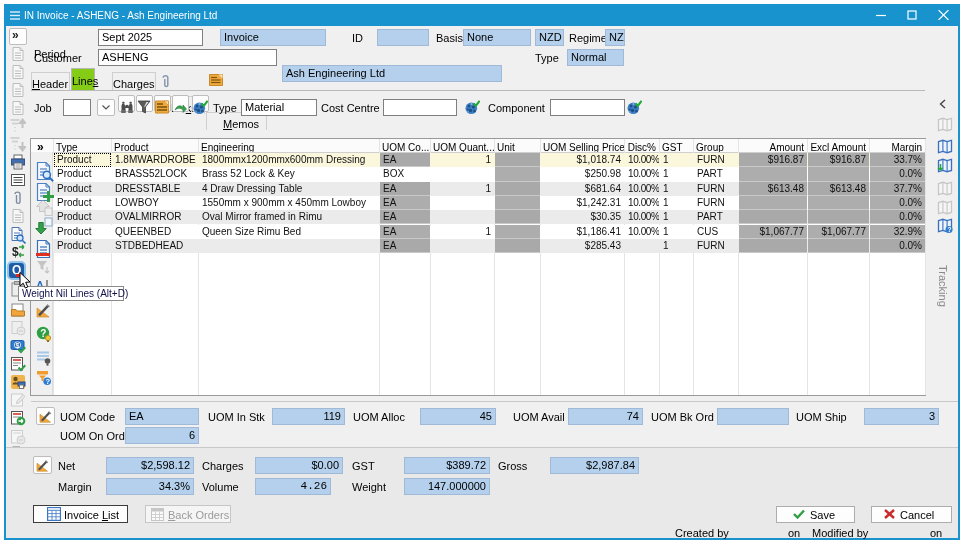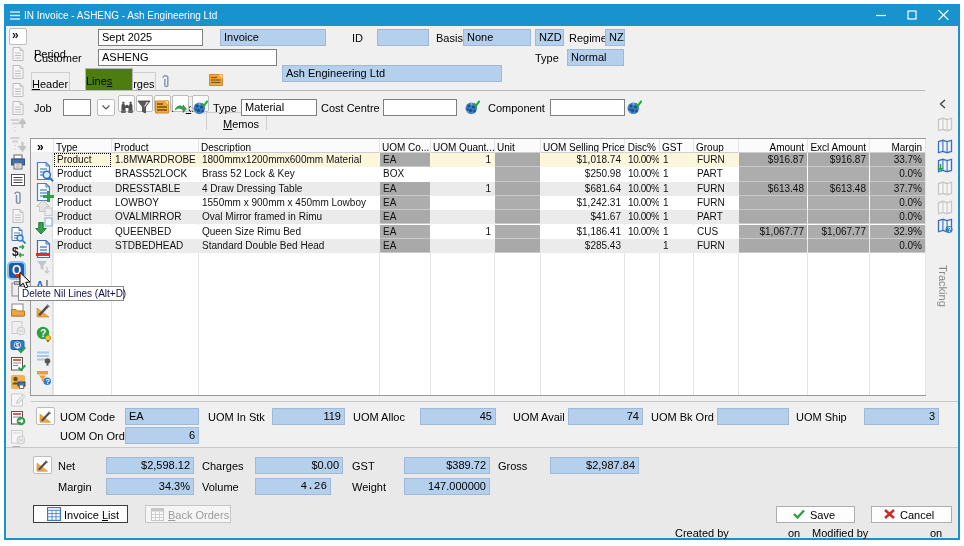--- a/index.html
+++ b/index.html
@@ -225,21 +225,21 @@
 <div class="blu" style="left:463px;top:29px;width:68px;height:17px;">None</div>
 <div class="blu" style="left:535px;top:29px;width:29px;height:17px;">NZD</div>
 <div class="lbl" style="left:569px;top:32px;">Regime</div>
 <div class="blu" style="left:605px;top:29px;width:20px;height:17px;">NZ</div>
 <div class="lbl" style="left:34px;top:52px;">Customer</div>
 <div class="inp" style="left:98px;top:49px;width:179px;height:17px;">ASHENG</div>
 <div class="blu" style="left:282px;top:65px;width:220px;height:17px;">Ash Engineering Ltd</div>
 <div class="lbl" style="left:535px;top:52px;">Type</div>
 <div class="blu" style="left:567px;top:49px;width:57px;height:17px;">Normal</div>
 <div class="tab" style="left:31px;top:72px;width:39px;height:18px;padding-top:5px;border-color:#cfcfcf;"><u>H</u>eader</div>
-<div class="tab" style="left:85px;top:68px;width:48px;height:22px;background:#4d7c0f;padding-top:6px;z-index:3;border-color:#b6b6b6;">Line<u>s</u></div>
+<div class="tab" style="left:71px;top:68px;width:24px;height:22px;background:#84cc16;padding-top:6px;z-index:3;border-color:#b6b6b6;">Line<u>s</u></div>
 <div class="tab" style="left:112px;top:72px;width:44px;height:18px;padding-top:5px;border-color:#cfcfcf;">Char<u>g</u>es</div>
 <div class="tab" style="left:157px;top:72px;width:48px;height:18px;padding-top:5px;padding-left:13px;border-color:#cfcfcf;margin-top:24px;">Lin<u>k</u>s</div>
 <svg class="abs" style="left:160px;top:74px;z-index:4" width="11" height="15" viewBox="0 0 11 15">
       <path d="M3.2 3.8 C3.2 1.2 7.8 1.2 7.8 3.8 L7.8 11.2 C7.8 13 4.8 13 4.8 11.2 L4.8 5" fill="none" stroke="#8a97ad" stroke-width="1.5"></path>
     </svg>
 <div class="tab" style="left:206px;top:72px;width:61px;height:18px;padding-top:5px;padding-left:16px;border-color:#cfcfcf;margin-top:40px;"><u>M</u>emos</div>
 <svg class="abs" style="left:209px;top:73px;z-index:4" width="14" height="14" viewBox="0 0 14 14">
       <path d="M0.5 1.5 L13.5 1.5 L13.5 12.5 L0.5 12.5 Z" fill="#f2a93b" stroke="#c8892a"></path>
       <path d="M9.5 1.5 L13.5 1.5 L13.5 5.5 Z" fill="#fbe3b8"></path>
       <g stroke="#7c5510" stroke-width="1.2">
@@ -334,21 +334,21 @@
         <circle cx="6.5" cy="4" r="1"></circle>
         <circle cx="10.2" cy="5" r="0.9"></circle>
         <circle cx="3" cy="12" r="0.8"></circle>
       </g>
       <path d="M8.7 3.6 L10.8 5.8 L14.6 0.8" stroke="#24a83c" stroke-width="2.2" fill="none"></path>
     </svg>
 <div class="abs" style="left:30px;top:138px;width:896px;height:258px;background:#fff;border:1px solid #9a9a9a;"></div>
 <div class="gh" style="left:31px;top:139px;width:22px;height:13px;"></div>
 <div class="gh" style="left:53px;top:139px;width:58px;height:13px;">Type</div>
 <div class="gh" style="left:111px;top:139px;width:87px;height:13px;">Product</div>
-<div class="gh" style="left:198px;top:139px;width:181px;height:13px;">Description</div>
+<div class="gh" style="left:198px;top:139px;width:181px;height:13px;">Engineering</div>
 <div class="gh" style="left:379px;top:139px;width:51px;height:13px;">UOM Co...</div>
 <div class="gh" style="left:430px;top:139px;width:64px;height:13px;">UOM Quant...</div>
 <div class="gh" style="left:494px;top:139px;width:46px;height:13px;">Unit</div>
 <div class="gh ghn" style="left:540px;top:139px;width:84px;height:13px;">UOM Selling Price</div>
 <div class="gh ghn" style="left:624px;top:139px;width:35px;height:13px;">Disc%</div>
 <div class="gh" style="left:659px;top:139px;width:34px;height:13px;">GST</div>
 <div class="gh" style="left:693px;top:139px;width:45px;height:13px;">Group</div>
 <div class="gh ghn" style="left:738px;top:139px;width:69px;height:13px;">Amount</div>
 <div class="gh ghn" style="left:807px;top:139px;width:62px;height:13px;">Excl Amount</div>
 <div class="gh ghn" style="left:869px;top:139px;width:56px;height:13px;">Margin</div>
@@ -365,21 +365,21 @@
 <div class="abs" style="left:659px;top:139px;width:1px;height:256px;background:#e4e4e4;"></div>
 <div class="abs" style="left:693px;top:139px;width:1px;height:256px;background:#e4e4e4;"></div>
 <div class="abs" style="left:738px;top:139px;width:1px;height:256px;background:#e4e4e4;"></div>
 <div class="abs" style="left:807px;top:139px;width:1px;height:256px;background:#e4e4e4;"></div>
 <div class="abs" style="left:869px;top:139px;width:1px;height:256px;background:#e4e4e4;"></div>
 <div class="abs" style="left:925px;top:139px;width:1px;height:256px;background:#e4e4e4;"></div>
 <div class="abs" style="left:31px;top:152px;width:22px;height:243px;background:#f0f0f0;border-right:1px solid #dedede;"></div>
 <div class="abs" style="left:53px;top:153.0px;width:872px;height:14.3px;background:#fbf7dc;"></div>
 <div class="gc" style="left:54px;top:153.0px;width:57px;height:14.3px;outline:1px dotted #000;outline-offset:-1px;">Product</div>
 <div class="gc" style="left:112px;top:153.0px;width:86px;height:14.3px;">1.8MWARDROBE</div>
-<div class="gc" style="left:199px;top:153.0px;width:180px;height:14.3px;">1800mmx1200mmx600mm Material</div>
+<div class="gc" style="left:199px;top:153.0px;width:180px;height:14.3px;">1800mmx1200mmx600mm Dressing</div>
 <div class="gc" style="left:380px;top:153.0px;width:50px;height:14.3px;background:#a9a9a9;border-bottom:1px solid #c9c9c9;">EA</div>
 <div class="gc num" style="left:431px;top:153.0px;width:63px;height:14.3px;">1</div>
 <div class="gc" style="left:495px;top:153.0px;width:45px;height:14.3px;background:#a9a9a9;border-bottom:1px solid #c9c9c9;"></div>
 <div class="gc num" style="left:541px;top:153.0px;width:83px;height:14.3px;">$1,018.74</div>
 <div class="gc num ds" style="left:625px;top:153.0px;width:34px;height:14.3px;">10.00%</div>
 <div class="gc" style="left:660px;top:153.0px;width:33px;height:14.3px;">1</div>
 <div class="gc" style="left:694px;top:153.0px;width:44px;height:14.3px;">FURN</div>
 <div class="gc num" style="left:739px;top:153.0px;width:68px;height:14.3px;background:#a9a9a9;border-bottom:1px solid #c9c9c9;">$916.87</div>
 <div class="gc num" style="left:808px;top:153.0px;width:61px;height:14.3px;background:#a9a9a9;border-bottom:1px solid #c9c9c9;">$916.87</div>
 <div class="gc num" style="left:870px;top:153.0px;width:55px;height:14.3px;background:#a9a9a9;border-bottom:1px solid #c9c9c9;">33.7%</div>
@@ -425,21 +425,21 @@
 <div class="gc num" style="left:739px;top:195.9px;width:68px;height:14.3px;background:#adadad;border-bottom:1px solid #c9c9c9;"></div>
 <div class="gc num" style="left:808px;top:195.9px;width:61px;height:14.3px;background:#adadad;border-bottom:1px solid #c9c9c9;"></div>
 <div class="gc num" style="left:870px;top:195.9px;width:55px;height:14.3px;background:#adadad;border-bottom:1px solid #c9c9c9;">0.0%</div>
 <div class="abs" style="left:53px;top:210.2px;width:872px;height:14.3px;background:#ebebeb;"></div>
 <div class="gc" style="left:54px;top:210.2px;width:57px;height:14.3px;">Product</div>
 <div class="gc" style="left:112px;top:210.2px;width:86px;height:14.3px;">OVALMIRROR</div>
 <div class="gc" style="left:199px;top:210.2px;width:180px;height:14.3px;">Oval Mirror framed in Rimu</div>
 <div class="gc" style="left:380px;top:210.2px;width:50px;height:14.3px;background:#a9a9a9;border-bottom:1px solid #c9c9c9;">EA</div>
 <div class="gc num" style="left:431px;top:210.2px;width:63px;height:14.3px;"></div>
 <div class="gc" style="left:495px;top:210.2px;width:45px;height:14.3px;background:#a9a9a9;border-bottom:1px solid #c9c9c9;"></div>
-<div class="gc num" style="left:541px;top:210.2px;width:83px;height:14.3px;">$41.67</div>
+<div class="gc num" style="left:541px;top:210.2px;width:83px;height:14.3px;">$30.35</div>
 <div class="gc num ds" style="left:625px;top:210.2px;width:34px;height:14.3px;">10.00%</div>
 <div class="gc" style="left:660px;top:210.2px;width:33px;height:14.3px;">1</div>
 <div class="gc" style="left:694px;top:210.2px;width:44px;height:14.3px;">PART</div>
 <div class="gc num" style="left:739px;top:210.2px;width:68px;height:14.3px;background:#a9a9a9;border-bottom:1px solid #c9c9c9;"></div>
 <div class="gc num" style="left:808px;top:210.2px;width:61px;height:14.3px;background:#a9a9a9;border-bottom:1px solid #c9c9c9;"></div>
 <div class="gc num" style="left:870px;top:210.2px;width:55px;height:14.3px;background:#a9a9a9;border-bottom:1px solid #c9c9c9;">0.0%</div>
 <div class="abs" style="left:53px;top:224.5px;width:872px;height:14.3px;background:#ffffff;"></div>
 <div class="gc" style="left:54px;top:224.5px;width:57px;height:14.3px;">Product</div>
 <div class="gc" style="left:112px;top:224.5px;width:86px;height:14.3px;">QUEENBED</div>
 <div class="gc" style="left:199px;top:224.5px;width:180px;height:14.3px;">Queen Size Rimu Bed</div>
@@ -449,21 +449,20 @@
 <div class="gc num" style="left:541px;top:224.5px;width:83px;height:14.3px;">$1,186.41</div>
 <div class="gc num ds" style="left:625px;top:224.5px;width:34px;height:14.3px;">10.00%</div>
 <div class="gc" style="left:660px;top:224.5px;width:33px;height:14.3px;">1</div>
 <div class="gc" style="left:694px;top:224.5px;width:44px;height:14.3px;">CUS</div>
 <div class="gc num" style="left:739px;top:224.5px;width:68px;height:14.3px;background:#adadad;border-bottom:1px solid #c9c9c9;">$1,067.77</div>
 <div class="gc num" style="left:808px;top:224.5px;width:61px;height:14.3px;background:#adadad;border-bottom:1px solid #c9c9c9;">$1,067.77</div>
 <div class="gc num" style="left:870px;top:224.5px;width:55px;height:14.3px;background:#adadad;border-bottom:1px solid #c9c9c9;">32.9%</div>
 <div class="abs" style="left:53px;top:238.8px;width:872px;height:14.3px;background:#ebebeb;"></div>
 <div class="gc" style="left:54px;top:238.8px;width:57px;height:14.3px;">Product</div>
 <div class="gc" style="left:112px;top:238.8px;width:86px;height:14.3px;">STDBEDHEAD</div>
-<div class="gc" style="left:199px;top:238.8px;width:180px;height:14.3px;">Standard Double Bed Head</div>
 <div class="gc" style="left:380px;top:238.8px;width:50px;height:14.3px;background:#a9a9a9;border-bottom:1px solid #c9c9c9;">EA</div>
 <div class="gc num" style="left:431px;top:238.8px;width:63px;height:14.3px;"></div>
 <div class="gc" style="left:495px;top:238.8px;width:45px;height:14.3px;background:#a9a9a9;border-bottom:1px solid #c9c9c9;"></div>
 <div class="gc num" style="left:541px;top:238.8px;width:83px;height:14.3px;">$285.43</div>
 <div class="gc num ds" style="left:625px;top:238.8px;width:34px;height:14.3px;"></div>
 <div class="gc" style="left:660px;top:238.8px;width:33px;height:14.3px;">1</div>
 <div class="gc" style="left:694px;top:238.8px;width:44px;height:14.3px;">FURN</div>
 <div class="gc num" style="left:739px;top:238.8px;width:68px;height:14.3px;background:#a9a9a9;border-bottom:1px solid #c9c9c9;"></div>
 <div class="gc num" style="left:808px;top:238.8px;width:61px;height:14.3px;background:#a9a9a9;border-bottom:1px solid #c9c9c9;"></div>
 <div class="gc num" style="left:870px;top:238.8px;width:55px;height:14.3px;background:#a9a9a9;border-bottom:1px solid #c9c9c9;">0.0%</div>
@@ -532,21 +531,21 @@
       </g>
       <circle cx="11.5" cy="11" r="2.8" fill="#555"></circle>
       <rect x="10.5" y="13.4" width="2" height="2.2" fill="#555"></rect>
     </svg>
 <svg class="abs" style="left:36px;top:370px" width="16" height="16" viewBox="0 0 16 16">
       <rect x="1" y="1" width="11" height="3.5" fill="#ef9b2d"></rect>
       <path d="M3 5.5 L10 5.5 L7.5 8.5 L7.5 11.5 L5.5 10.5 L5.5 8.5 Z" fill="#ef9b2d"></path>
       <circle cx="11.2" cy="11.2" r="3.8" fill="#2d7dd2"></circle>
       <text x="9.6" y="14" font-size="7.5" fill="#fff" font-family="Liberation Sans" font-weight="bold">?</text>
     </svg>
-<div class="abs" style="left:18px;top:286px;width:106px;height:15px;background:#fff;border:1px solid #8a8a8a;z-index:9;font-size:10px;padding:1px 3px;white-space:nowrap;color:#101048;">Delete Nil Lines (Alt+D)</div>
+<div class="abs" style="left:18px;top:286px;width:106px;height:15px;background:#fff;border:1px solid #8a8a8a;z-index:9;font-size:10px;padding:1px 3px;white-space:nowrap;color:#101048;">Weight Nil Lines (Alt+D)</div>
 <svg class="abs" style="left:937px;top:117px" width="16" height="15" viewBox="0 0 16 15">
       <path d="M1.5 2.6 L5.9 1.3 L10.1 2.6 L14.5 1.3 L14.5 12.4 L10.1 13.7 L5.9 12.4 L1.5 13.7 Z" fill="#f5f5f5" stroke="#c6c6c6" stroke-width="1.3"></path>
       <line x1="5.9" y1="1.3" x2="5.9" y2="12.4" stroke="#c6c6c6" stroke-width="1.1"></line>
       <line x1="10.1" y1="2.6" x2="10.1" y2="13.7" stroke="#c6c6c6" stroke-width="1.1"></line>
     </svg>
 <svg class="abs" style="left:937px;top:139px" width="16" height="15" viewBox="0 0 16 15">
       <path d="M1.5 2.6 L5.9 1.3 L10.1 2.6 L14.5 1.3 L14.5 12.4 L10.1 13.7 L5.9 12.4 L1.5 13.7 Z" fill="#eef4fc" stroke="#3a6fbf" stroke-width="1.3"></path>
       <line x1="5.9" y1="1.3" x2="5.9" y2="12.4" stroke="#3a6fbf" stroke-width="1.1"></line>
       <line x1="10.1" y1="2.6" x2="10.1" y2="13.7" stroke="#3a6fbf" stroke-width="1.1"></line>
     </svg>

